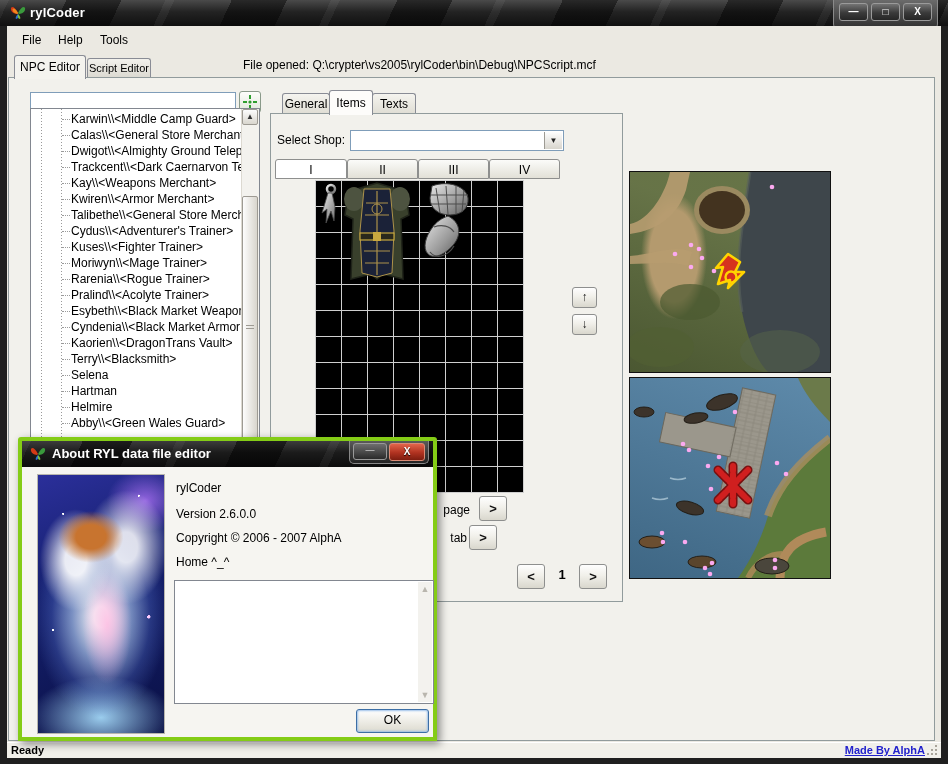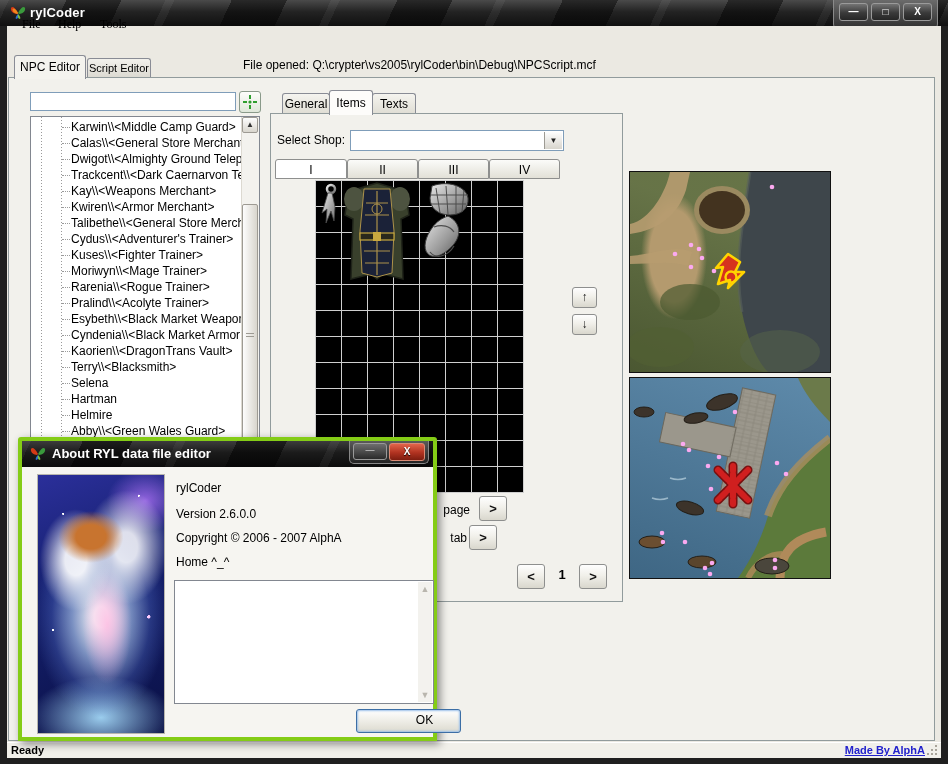--- a/index.html
+++ b/index.html
@@ -16,36 +16,36 @@
   .app-icon{left:10px;top:5px;width:16px;height:16px;}
   .winbtns{right:10px;top:0;height:23px;display:flex;gap:3px;align-items:stretch;
     background:linear-gradient(#6b6b6b,#2e2e2e);border:1px solid #8a8a8a;border-top:none;
     border-radius:0 0 6px 6px;padding:3px 5px 3px 5px;}
   .winbtn{width:27px;height:16px;background:linear-gradient(#747474,#3a3a3a 55%,#262626);
     border:1px solid #9a9a9a;border-radius:3px;color:#fff;font-size:10px;font-weight:bold;
     line-height:15px;text-align:center;}
   .frame-body{left:7px;top:26px;width:934px;height:731px;background:#ebe9e2;}
 
   
-  .menubar{left:7px;top:12px;width:934px;height:24px;font-family:Liberation Serif, serif;}
+  .menubar{left:7px;top:28px;width:934px;height:24px;}
   .menu-item{top:4px;height:17px;line-height:17px;padding:0 4px;}
   .maintab{border:1px solid #898c95;border-bottom:none;border-radius:3px 3px 0 0;
     text-align:center;}
   .maintab.active{left:14px;top:55px;width:70px;height:23px;line-height:23px;background:#f4f3ee;z-index:3;}
   .maintab.idle{left:87px;top:58px;width:62px;height:19px;line-height:19px;
     background:linear-gradient(#f2f1ec,#dbd9d0);font-size:11px;}
   .file-opened{left:243px;top:57px;height:16px;line-height:16px;}
   .tabpage{left:8px;top:77px;width:927px;height:664px;background:#f2f1ec;border:1px solid #919b9c;box-sizing:border-box;}
 
   
   .search-input{left:30px;top:92px;width:198px;height:17px;border:1px solid #7f9db9;background:#fff;
     font-family:"Liberation Sans",sans-serif;font-size:12px;padding:0 3px;}
   .locate-btn{left:239px;top:91px;width:20px;height:20px;background:linear-gradient(#fdfdfb,#dfe7da);
     border:1px solid #8a9a8a;border-radius:3px;display:flex;align-items:center;justify-content:center;}
-  .listbox{left:30px;top:116px;width:230px;height:500px;background:#fff;border:1px solid #828790;box-sizing:border-box;padding-left:32px;}
+  .listbox{left:30px;top:108px;width:230px;height:500px;background:#fff;border:1px solid #828790;box-sizing:border-box;padding-left:32px;}
   .tree{position:absolute;left:0;top:0;right:17px;bottom:0;overflow:hidden;
     background-image:repeating-linear-gradient(to bottom,#9a9a9a 0 1px,transparent 1px 3px),
                      repeating-linear-gradient(to bottom,#9a9a9a 0 1px,transparent 1px 3px);
     background-size:1px 100%,1px 100%;background-position:10px 0,30px 0;background-repeat:no-repeat;}
   .trow{height:16px;line-height:16px;padding-left:40px;position:relative;white-space:nowrap;overflow:hidden;font-size:12px;}
   .trow:first-child{margin-top:2px;}
   .trow::before{content:"";position:absolute;left:31px;top:8px;width:8px;border-top:1px dotted #9a9a9a;}
   .vscroll{position:absolute;right:0;top:0;width:17px;bottom:0;background:#f3f2ee;border-left:1px solid #dcd9d1;}
   .sbtn{position:absolute;left:0;width:16px;height:16px;background:linear-gradient(#fdfdfd,#d9d6ce);
     border:1px solid #9d9a93;border-radius:2px;box-sizing:border-box;font-size:8px;line-height:14px;text-align:center;color:#333;}
@@ -122,21 +122,21 @@
       radial-gradient(55px 45px at 85% 10%, rgba(185,120,255,0.75), rgba(185,120,255,0) 70%),
       linear-gradient(160deg,#2b2f9a 0%,#15206e 40%,#0a1045 100%);}
   .dlg-line{position:absolute;left:154px;height:15px;line-height:15px;}
   .descbox{position:absolute;left:152px;top:139px;width:260px;height:124px;background:#fff;
     border:1px solid #828790;box-sizing:border-box;}
   .desc-text{position:absolute;left:5px;top:3px;right:18px;white-space:pre-line;line-height:15px;font-size:12px;}
   .desc-scroll{position:absolute;right:1px;top:1px;bottom:1px;width:14px;background:#f3f2ee;}
   .desc-arrow{position:absolute;left:0;width:14px;height:14px;color:#b9b6ae;font-size:9px;line-height:14px;text-align:center;}
   .ok-btn{position:absolute;left:334px;top:268px;width:71px;height:22px;
     background:linear-gradient(#fff,#f0efe9 45%,#dcdacf);border:1px solid #3c6ea5;border-radius:3px;
-    box-shadow:inset 0 0 2px 1px #9cc0e8;text-align:center;line-height:21px;font-size:12px;padding-left:32px;}
+    box-shadow:inset 0 0 2px 1px #9cc0e8;text-align:center;line-height:21px;font-size:12px;}
 
   
   .statusbar{left:7px;top:742px;width:934px;height:15px;background:#f1f0ea;border-top:1px solid #fff;font-weight:bold;}
   .status-left{position:absolute;left:4px;top:1px;font-size:11px;}
   .status-link{position:absolute;right:16px;top:1px;font-size:11px;color:#2222cc;text-decoration:underline;}
   .grip{position:absolute;right:4px;bottom:3px;width:2px;height:2px;background:#a8a49a;
     box-shadow:0 0 #a8a49a,-4px 0 #a8a49a,-8px 0 #a8a49a,0 -4px #a8a49a,-4px -4px #a8a49a,0 -8px #a8a49a;}
 </style>
 </head>
 <body>

